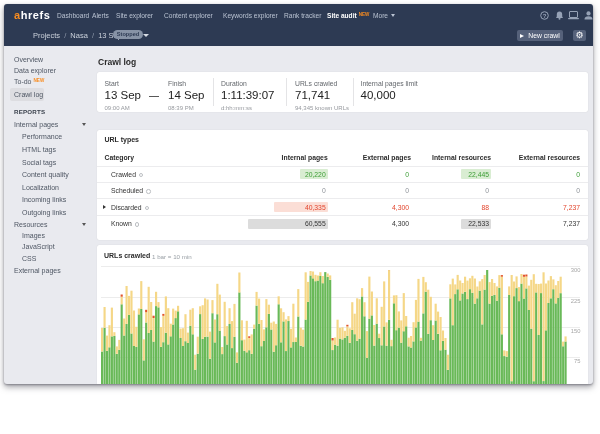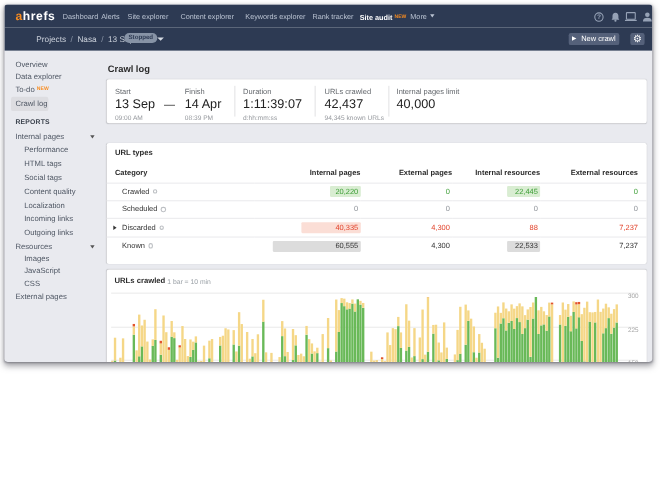--- a/index.html
+++ b/index.html
@@ -1,17 +1,17 @@
 <!DOCTYPE html>
 <html><head>
 <meta charset="utf-8">
 <style>
 * { margin:0; padding:0; box-sizing:border-box; }
 html,body { width:600px; height:434px; background:#fff; font-family:"Liberation Sans", sans-serif; overflow:hidden; }
-#win { position:absolute; left:4px; top:4px; width:589px; height:325px; border-radius:3px; overflow:hidden; box-shadow:0 3px 6px rgba(85,85,95,.55), 0 1px 2px rgba(95,95,105,.55); background:#e9eaef; }
+#win { position:absolute; left:4px; top:4px; width:589px; height:380px; border-radius:3px; overflow:hidden; box-shadow:0 3px 6px rgba(85,85,95,.55), 0 1px 2px rgba(95,95,105,.55); background:#e9eaef; }
 
 #nav1 { position:absolute; left:0; top:0; right:0; height:21px; background:#2d3a53; }
 #nav1 .logo { position:absolute; left:10px; top:4.5px; font-size:11px; font-weight:bold; color:#fff; letter-spacing:.55px; }
 #nav1 .logo b { color:#f98c1f; }
 .m { position:absolute; top:8px; font-size:6.6px; color:#bac3d2; white-space:nowrap; }
 .m.act { color:#fff; font-weight:bold; }
 .sup { color:#f98c1f; font-size:4.6px; font-weight:bold; vertical-align:2px; margin-left:2px; }
 .car { display:inline-block; width:0; height:0; border-left:2.5px solid transparent; border-right:2.5px solid transparent; border-top:3px solid #bac3d2; vertical-align:1px; margin-left:3px; }
 #nav1 svg { position:absolute; top:7px; }
 
@@ -130,29 +130,29 @@
     <div class="it" style="top:221.3px;">External pages</div>
   </div>
   <div id="main">
     <div id="h1">Crawl log</div>
     <div class="card" id="stats">
       <div class="lab" style="left:7.5px;">Start</div>
       <div class="big" style="left:7.5px;">13 Sep</div>
       <div class="sm" style="left:7.5px;">09:00 AM</div>
       <div class="dash" style="left:52px;">—</div>
       <div class="lab" style="left:71px;">Finish</div>
-      <div class="big" style="left:71px;">14 Apr</div>
+      <div class="big" style="left:71px;">14 Sep</div>
       <div class="sm" style="left:71px;">08:39 PM</div>
       <div class="div" style="left:116px;"></div>
       <div class="lab" style="left:124px;">Duration</div>
       <div class="big" style="left:124px;">1:11:39:07</div>
       <div class="sm" style="left:124px;">d:hh:mm:ss</div>
       <div class="div" style="left:189px;"></div>
       <div class="lab" style="left:198px;">URLs crawled</div>
-      <div class="big" style="left:198px;">42,437</div>
+      <div class="big" style="left:198px;">71,741</div>
       <div class="sm" style="left:198px;">94,345 known URLs</div>
       <div class="div" style="left:255.5px;"></div>
       <div class="lab" style="left:263.5px;">Internal pages limit</div>
       <div class="big" style="left:263.5px;">40,000</div>
     </div>
     <div class="card" id="types">
       <div class="t">URL types</div>
       <table>
         <colgroup>
             <col style="width:133.7px">

